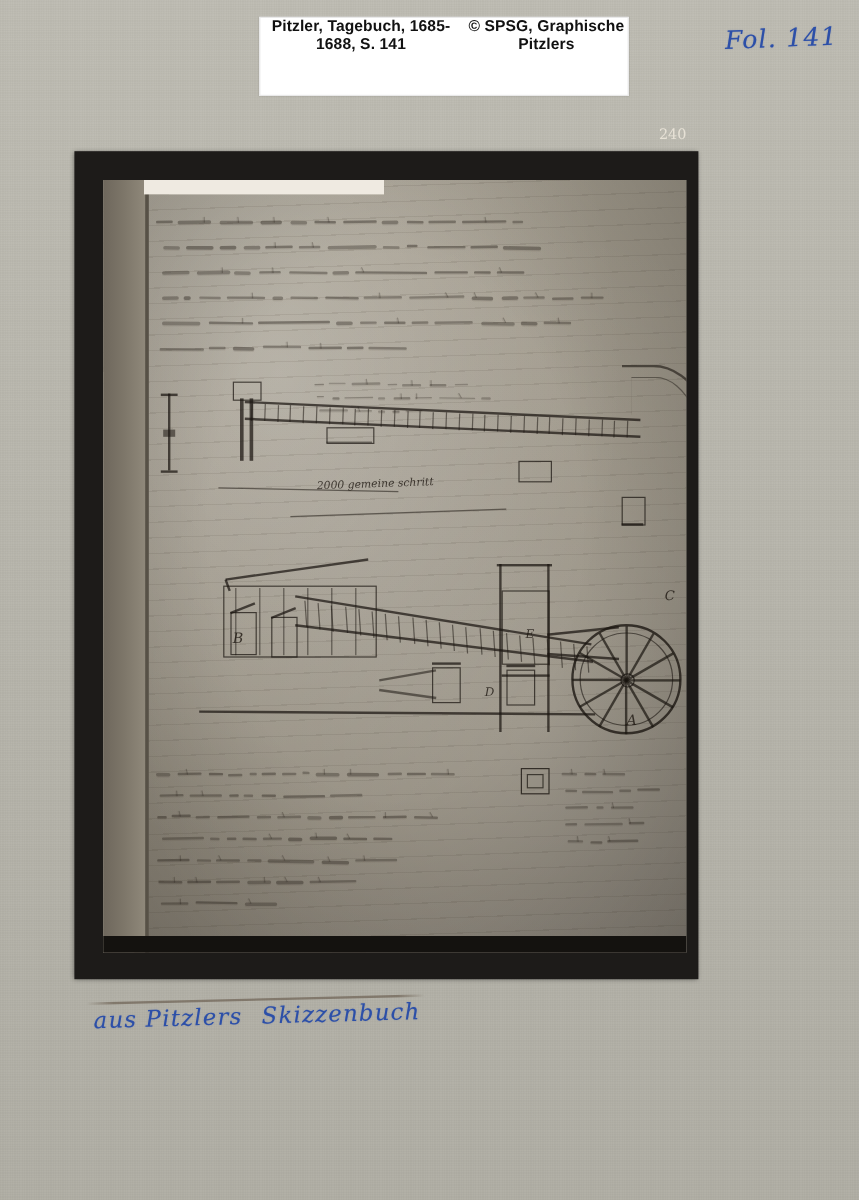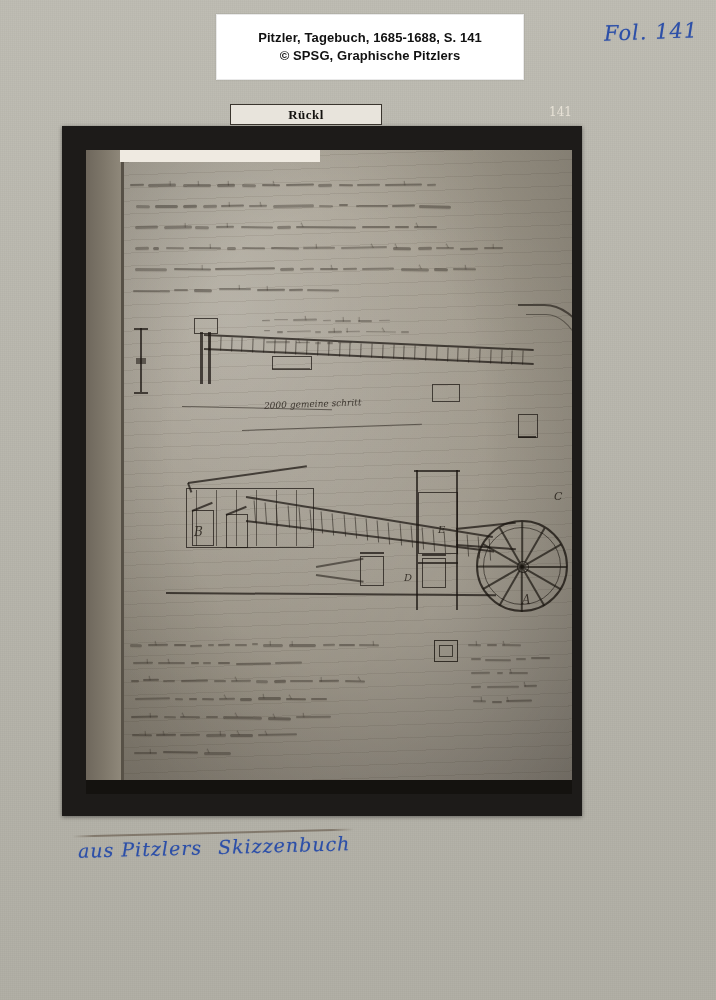--- a/index.html
+++ b/index.html
@@ -37,21 +37,21 @@
   
   #caption-label {
     position: absolute;
     left: 216px;
     top: 14px;
     width: 306px;
     height: 64px;
     background: #ffffff;
     border: 1px solid #e9e9e9;
     display: flex;
-    flex-direction: column;
+    flex-direction: row;
     justify-content: center;
     gap: 3px;
     z-index: 6;
     box-shadow: 0 0 1px rgba(0,0,0,0.25);
   }
   #caption-label .line {
     font-size: 13px;
     font-weight: bold;
     color: #111;
     letter-spacing: 0.1px;
@@ -318,24 +318,21 @@
 
   <div id="caption-label">
     <div class="line">Pitzler, Tagebuch, 1685-1688, S. 141</div>
     <div class="line">© SPSG, Graphische Pitzlers</div>
   </div>
 
   <div class="hand-blue" id="folio-number">Fol. 141</div>
 
   <div id="photo-print">
 
-    <div id="header-tab">
-      <span class="txt">Rückl</span>
-    </div>
-    <div id="folio-mark-photo">141</div>
+    <div id="folio-mark-photo">240</div>
 
     <div class="photo-inner">
       <div id="manuscript-leaf"></div>
 
       <div id="gutter-strip"></div>
       <div id="clip-left"></div>
       <div id="tape-top"></div>
       <div id="tape-bottom"></div>
 
       <div class="ink-block" id="upper-text-block" style="left:44px; top:28px; width:400px; height:140px;">

